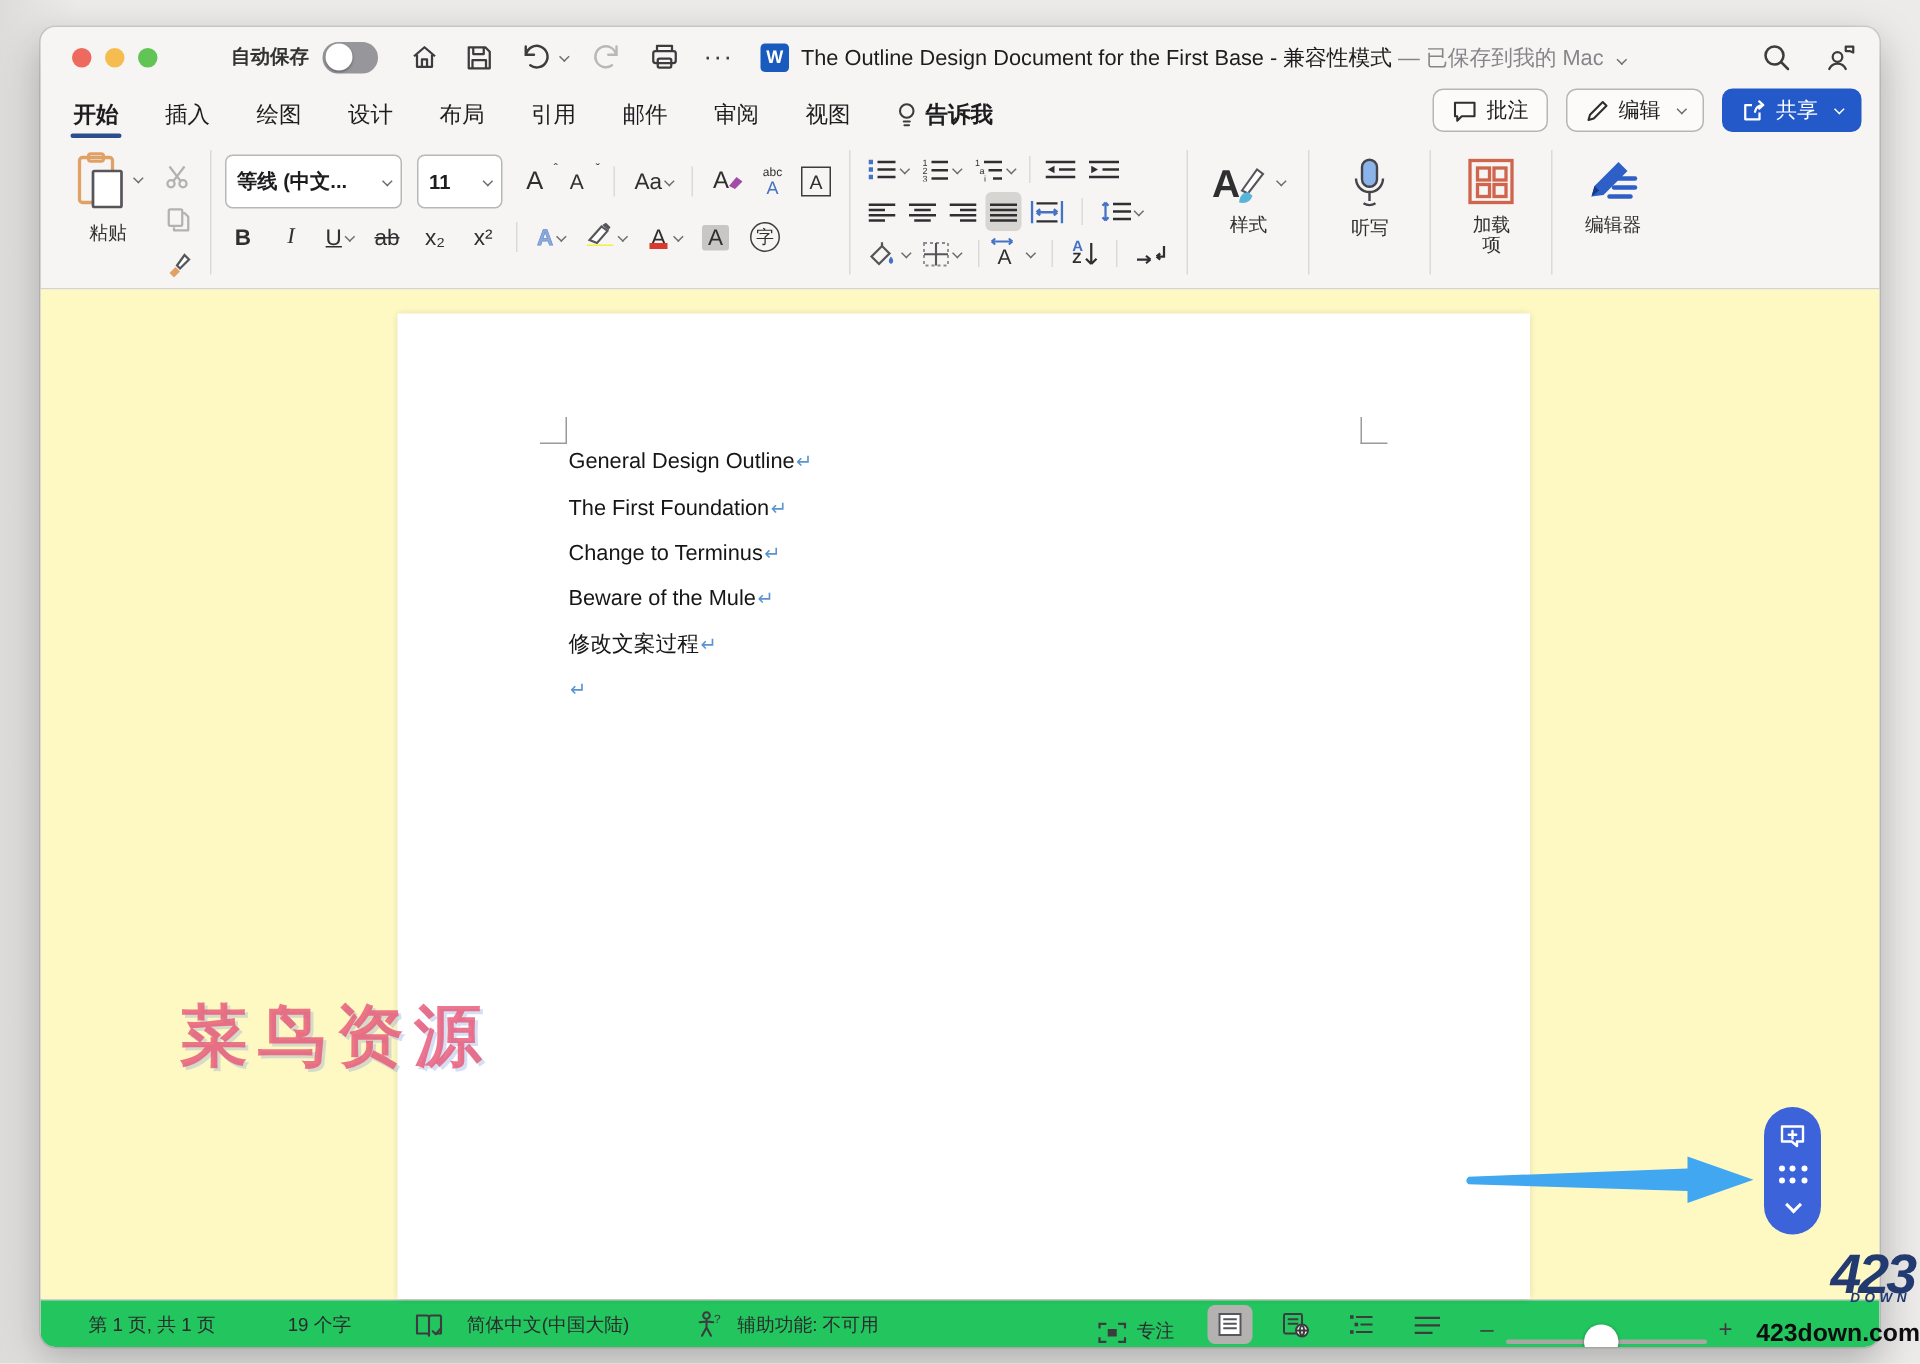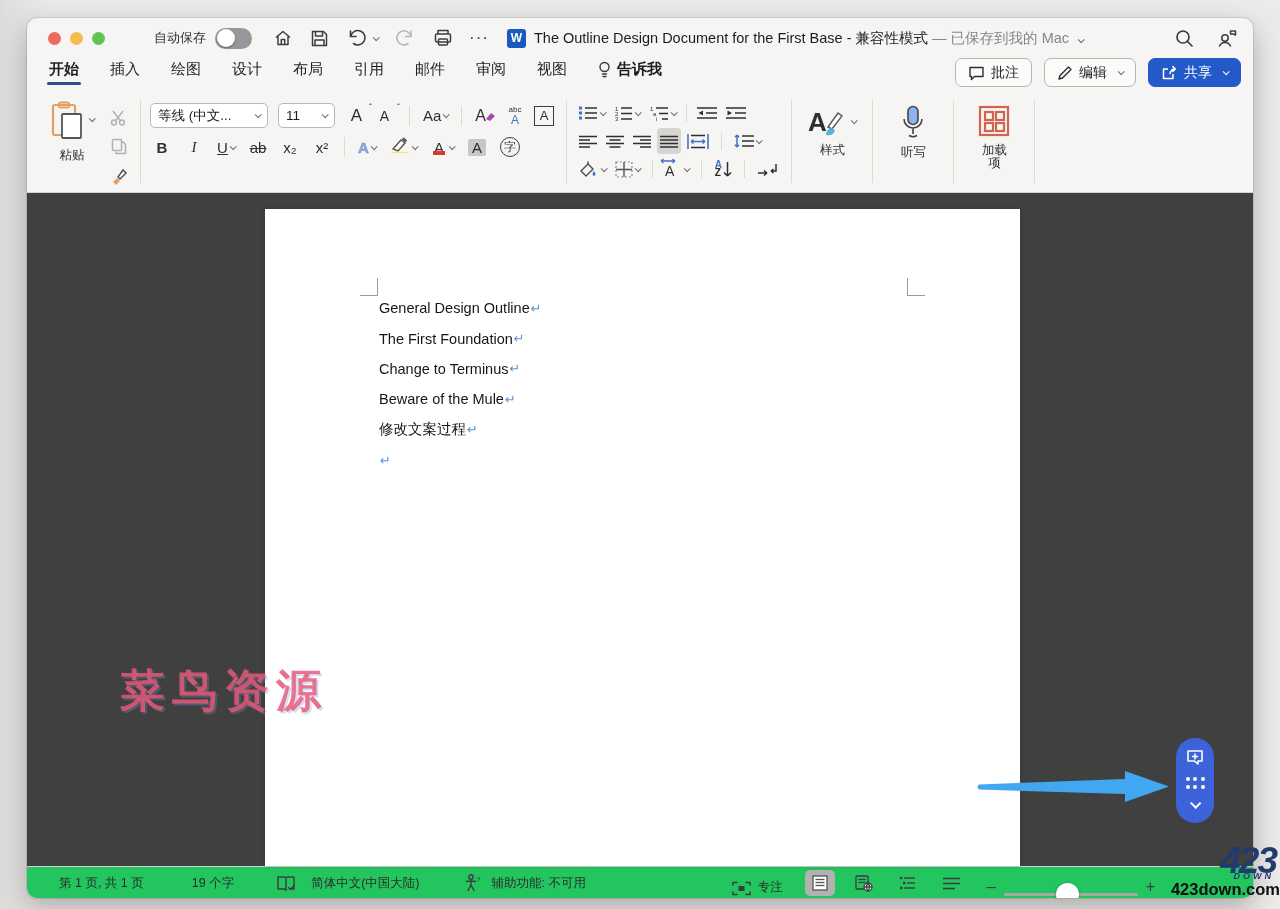--- a/index.html
+++ b/index.html
@@ -9,38 +9,38 @@
   .screen { position:absolute; inset:0; background:linear-gradient(90deg,#dddcdb 0%,#ecebea 4%,#ecebea 100%); }
 
   
   .window { position:absolute; left:27px; top:18px; width:1226px; height:880px; background:#f6f5f3;
             border-radius:10px; overflow:hidden; box-shadow:0 10px 28px rgba(0,0,0,.28), 0 0 0 1px rgba(0,0,0,.10); }
 
   
   .titlebar { height:40px; display:flex; align-items:center; padding:0 14px 0 21px; position:relative; }
   .tl { width:13px; height:13px; border-radius:50%; margin-right:9px; display:inline-block; }
   .tl.red{background:#ee6a5f;} .tl.yellow{background:#f5bd4f;} .tl.green{background:#61c454;}
-  .autosave { font-size:13px; color:#333; margin-left:40px; }
+  .autosave { font-size:13px; color:#333; margin-left:40px;font-weight:bold; }
   .toggle { width:37px; height:21px; border-radius:11px; background:#96969b; position:relative; margin-left:9px; }
   .toggle .knob { position:absolute; left:2px; top:1.5px; width:18px; height:18px; border-radius:50%; background:#fff; box-shadow:0 1px 2px rgba(0,0,0,.35); }
   .tb-ic { margin-left:17px; color:#3c3c3e; display:inline-flex; align-items:center; }
   .tb-ic.dis { color:#b9b8b6; }
   .dots3 { font-size:17px; letter-spacing:1px; color:#3c3c3e; margin-left:15px; }
   .wordic { width:19px; height:19px; background:#185abd; border-radius:3px; color:#fff; font-weight:bold;
             font-size:12px; display:flex; align-items:center; justify-content:center; margin-left:18px; position:relative; }
   .wordic::after{content:"";position:absolute;right:-3px;top:2px;width:6px;height:15px;background:#fff;border:1px solid #c8c8c8;border-radius:1px;z-index:-1;}
   .doctitle { margin-left:8px; font-size:14.5px; color:#1d1d1f; white-space:nowrap; }
   .doctitle .saved { color:#86868a; }
   .chev { width:7px; height:7px; border-right:1.6px solid #6e6e72; border-bottom:1.6px solid #6e6e72;
           transform:rotate(45deg) translateY(-1px); display:inline-block; margin-left:5px; }
   .chev.sm { width:5px; height:5px; }
   .tb-right { margin-left:auto; display:flex; align-items:center; gap:22px; color:#3c3c3e; }
 
   
-  .tabrow { height:34px; display:flex; align-items:flex-start; padding:0 12px 0 20px; }
+  .tabrow { height:34px; display:flex; align-items:flex-end; padding:0 12px 0 20px; }
   .tab { font-size:15px; color:#1d1d1f; margin-right:27px; position:relative; padding:2px 2px 6px; cursor:default; }
   .tab.active { font-weight:bold; }
   .tab.active::after { content:""; position:absolute; left:0; right:0; bottom:0; height:3px; background:#2c4e8e; border-radius:2px; }
   .tab.tellme { display:flex; align-items:center; gap:6px;font-weight:bold; }
   .tr-actions { margin-left:auto; display:flex; align-items:center; gap:12px; padding-bottom:4px; }
   .pill-btn { height:29px; border:1px solid #b8b6b3; background:#fcfbfa; border-radius:7px; display:flex; align-items:center;
               gap:6px; padding:0 12px; font-size:14px; color:#1d1d1f; }
   .pill-btn.share { background:#2359c9; border-color:#2359c9; color:#fff; }
   .pill-btn.share .chev { border-color:#fff; }
 
@@ -50,22 +50,22 @@
   .rb { display:inline-flex; align-items:center; justify-content:center; min-width:24px; height:24px; padding:0 3px;
         border-radius:4px; color:#2f2f31; font-size:15px; }
   .rb .chev, .rb .chev.sm { margin-left:2px; }
   .rb.sel { background:#d7d5d2; }
   .grp-clip { display:flex; gap:6px; padding-top:4px; }
   .paste { display:flex; flex-direction:column; align-items:center; width:58px; }
   .paste .lbl { font-size:12.5px; color:#2f2f31; margin-top:6px; }
   .clipcol { display:flex; flex-direction:column; justify-content:flex-start; gap:8px; padding-top:6px; }
   .grp-font { display:flex; flex-direction:column; gap:7px; padding-top:6px; }
   .fr { display:flex; align-items:center; gap:4px; }
-  .combo { height:25px; border:1px solid #b9b7b5; background:#fff; border-radius:5px; display:flex; align-items:center;
-           padding:0 7px; font-size:13.5px; color:#1d1d1f; justify-content:space-between; }
+  .combo { height:36px; border:1px solid #b9b7b5; background:#fff; border-radius:5px; display:flex; align-items:center;
+           padding:0 7px; font-size:13.5px; color:#1d1d1f; justify-content:space-between;font-weight:bold; }
   .combo.name { width:118px; }
   .combo.size { width:57px; margin-left:6px; }
   .bigA { font-size:17px; font-weight:500; position:relative; padding-right:8px; }
   .bigA .cap { position:absolute; right:-1px; top:-2px; font-size:9px; }
   .ulA { position:relative; }
   .ulA::after { content:""; position:absolute; left:2px; right:2px; bottom:1px; height:3.5px; }
   .fc::after { background:#d83b2d; }
   .shd { background:#c9c7c5; border-radius:2px; padding:0 4px; }
   .encl { width:20px; height:20px; border:1.4px solid #3c3c3e; border-radius:50%; font-size:12px; display:flex; align-items:center; justify-content:center; }
   .phon { display:flex; flex-direction:column; align-items:center; line-height:1; }
@@ -75,21 +75,21 @@
   .grp-par { display:flex; flex-direction:column; gap:2px; padding-top:3px; }
   .pr { display:flex; align-items:center; gap:3px; }
   .grp-par .rb { height:26px; }
   .effA { color:#8faadc; font-weight:bold; -webkit-text-stroke:0.5px #6a8fce; }
   
   .tool { display:flex; flex-direction:column; align-items:center; justify-content:flex-start; width:62px; padding-top:8px; }
   .tool .lbl { font-size:12.5px; color:#2f2f31; margin-top:7px; line-height:13px; text-align:center; }
   .sortAZ { display:flex; flex-direction:column; line-height:8px; font-size:10px; font-weight:bold; margin-right:1px; }
 
   
-  .docarea { position:relative; height:673px; background:#404040; }
+  .docarea { position:relative; height:673px; background:#fef9c3; }
   .page { position:absolute; left:238px; top:16px; width:755px; height:657px; background:#fff; box-shadow:0 0 5px rgba(0,0,0,.14); }
   .cropL { position:absolute; left:95px; top:69px; width:18px; height:18px; border-right:1.4px solid #9a9a9a; border-bottom:1.4px solid #9a9a9a; }
   .cropR { position:absolute; left:642px; top:69px; width:18px; height:18px; border-left:1.4px solid #9a9a9a; border-bottom:1.4px solid #9a9a9a; }
   .doclines { position:absolute; left:114px; top:84px; }
   .docline { height:30.4px; display:flex; align-items:center; font-size:14.5px; color:#161616; }
   .pmark { color:#5b93cf; font-size:13px; margin-left:1px; }
   .cn-mark { position:absolute; left:93px; top:468px; font-family:"DejaVu Serif","Liberation Serif",serif; font-size:45px; font-weight:bold;
              color:rgba(232,88,120,.82); letter-spacing:7px; text-shadow:2px 2px 0 rgba(120,145,215,.30); white-space:nowrap; }
   .annot-arrow { position:absolute; left:950px; top:576px; }
   .fpill { position:absolute; left:1149px; top:545px; width:38px; height:85px; background:#3c63d9; border-radius:19px;
@@ -106,21 +106,21 @@
   .viewbtn.sel { background:#b4b2b0; color:#222; }
   .zoomtrack { width:134px; height:3.5px; background:#a9a7a4; border-radius:2px; position:relative; margin:0 8px; }
   .zoomthumb { position:absolute; left:52px; top:-10px; width:23px; height:23px; background:#fff; border-radius:50%;
                box-shadow:0 0.5px 2.5px rgba(0,0,0,.4); }
   .zoomsign { font-size:16px; color:#3c3c3e; font-weight:500; }
 
   
   .sitemark { position:absolute; right:0; bottom:12px; text-align:right; line-height:1; z-index:50; }
   .sitemark .big { font-style:italic; font-weight:900; font-size:37px; color:#223a6f; letter-spacing:-2px; display:block; margin-right:4px; }
   .sitemark .down { display:block; font-style:italic; font-weight:900; font-size:9px; letter-spacing:3px; color:#223a6f; margin:-7px 6px 0 0; }
-  .sitemark .site { display:block; font-weight:bold; font-size:16.5px; color:#0e0e10; margin-top:0; }
+  .sitemark .site { display:block; font-weight:bold; font-size:16.5px; color:#0e0e10; margin-top:11px; }
 </style>
 </head>
 <body>
 
 <div class="screen">
 <div class="window">
 
   <div class="titlebar">
     <span class="tl red"></span>
     <span class="tl yellow"></span>
@@ -542,20 +542,32 @@
       <svg width="32" height="32" viewBox="0 0 32 32" fill="none" stroke="#d0654e" stroke-width="2.2">
             <rect x="2" y="2" width="28" height="28"></rect>
             <rect x="7" y="7" width="8" height="8"></rect>
             <rect x="18" y="7" width="8" height="8"></rect>
             <rect x="7" y="18" width="8" height="8"></rect>
             <rect x="18" y="18" width="8" height="8"></rect>
           </svg>
       <span class="lbl"><span>加载</span><br><span>项</span></span>
     </div>
     <div class="vdiv"></div>
+    <div class="tool">
+      <svg width="36" height="32" viewBox="0 0 36 32" fill="none">
+            <path d="M4 26 L6 19 L22 3 L28 9 L12 25 Z" fill="#2e5fc6"></path>
+            <path d="M4 26 L6 19 L9 22 Z" fill="#163a85"></path>
+            <g stroke="#2e5fc6" stroke-width="3" stroke-linecap="round">
+              <line x1="22" y1="14" x2="33" y2="14"></line>
+              <line x1="19" y1="20" x2="33" y2="20"></line>
+              <line x1="16" y1="26" x2="30" y2="26"></line>
+            </g>
+          </svg>
+      <span class="lbl">编辑器</span>
+    </div>
   </div>
 
   <div class="docarea">
     <div class="page">
       <span class="cropL"></span>
       <span class="cropR"></span>
       <div class="doclines">
         <div class="docline">
               <span>General Design Outline</span>
               <span class="pmark">↵</span>

